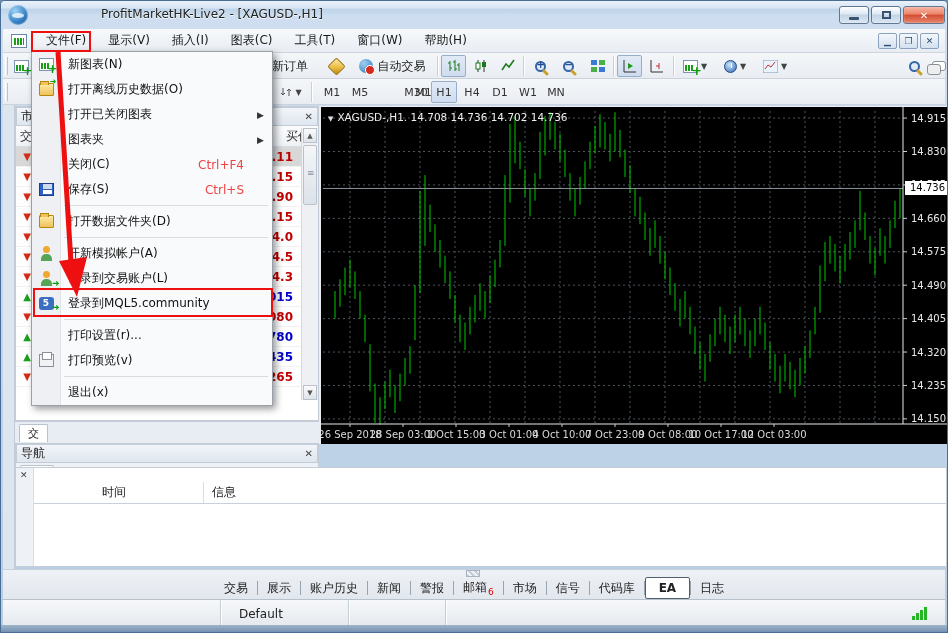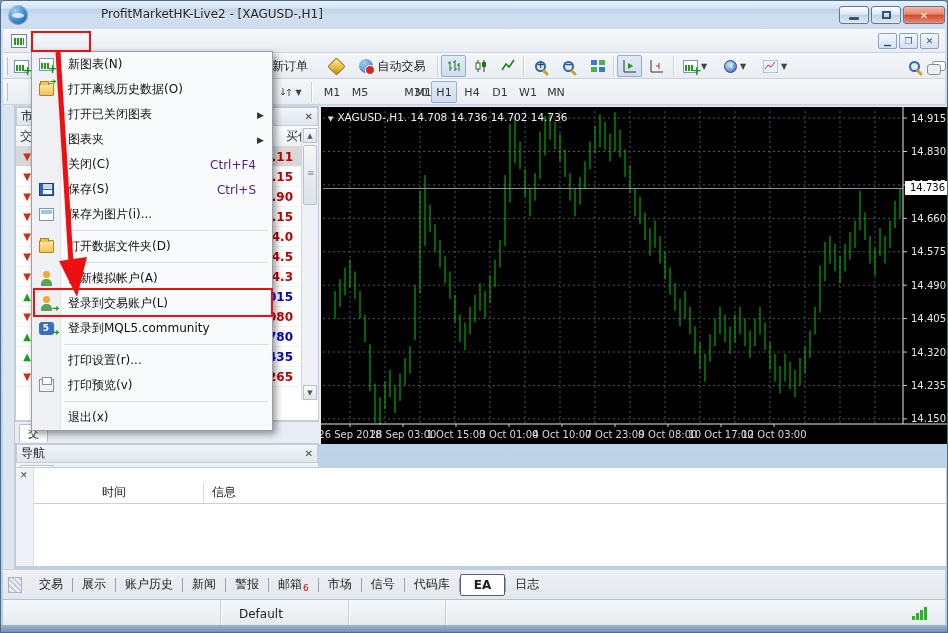--- a/index.html
+++ b/index.html
@@ -97,21 +97,21 @@
   
   .terminal{position:absolute;left:14px;top:466px;width:932px;height:100px;background:#fff;border:1px solid #c3ccd7;}
   .term-x{position:absolute;left:4px;top:2px;font-size:9px;font-weight:bold;color:#444;}
   .term-head{position:absolute;left:18px;right:0;top:14px;height:22px;border-bottom:1px solid #c9d0d8;display:flex;
     font-size:12px;color:#222;align-items:center;background:#fff;}
   .term-head .h1{width:170px;padding-left:68px;border-right:1px solid #d9dee4;height:100%;display:flex;align-items:center;}
   .term-head .h2{padding-left:8px;}
   .term-gutter{position:absolute;left:0;top:0;width:18px;bottom:0;background:#eef1f5;border-right:1px solid #d9dee4;}
   
   .btabs{position:absolute;left:2px;right:2px;top:568px;height:30px;background:linear-gradient(#eef1f5,#e2e7ee);
-    display:flex;align-items:center;border-top:1px solid #c9d0d8;}
+    display:flex;align-items:center;border-top:1px solid #c9d0d8;flex-direction:column;}
   .btab-grip{width:14px;height:16px;margin:0 8px 0 5px;border:1px solid #aab4c0;
     background:repeating-linear-gradient(45deg,#c7d0da 0 2px,#eef1f5 2px 4px);}
   .ttab{padding:2px 9px;color:#222;position:relative;}
   .ttab .badge{color:#e00000;font-size:9px;vertical-align:sub;margin-left:1px;}
   .ttab.active{background:#fff;border:1px solid #51606f;border-radius:2px;padding:3px 13px;font-weight:bold;}
   .tdiv{width:1px;height:14px;background:#9aa4b0;}
   
   .statusbar{position:absolute;left:2px;right:2px;top:598px;height:28px;background:linear-gradient(#f6f8fa,#e4e9ee);
     border-top:1px solid #b7c1cc;font-size:12px;color:#222;}
   .scell{position:absolute;top:0;height:100%;display:flex;align-items:center;padding-left:10px;border-right:1px solid #c5cdd5;box-shadow:1px 0 0 #fff;}
@@ -120,21 +120,21 @@
   .bottomframe{position:absolute;left:0;right:0;bottom:0;height:7px;background:linear-gradient(#9fb4cb,#7491b1);}
   
   .filemenu{position:absolute;left:30px;top:50px;width:242px;background:#f9fafb;border:1px solid #9aa0a8;
     box-shadow:3px 3px 7px rgba(0,0,0,.4);z-index:100;}
   .filemenu::before{content:"";position:absolute;left:0;top:0;bottom:0;width:28px;background:#eef0f3;border-right:1px solid #e0e3e7;}
   .mitem{position:relative;height:25px;display:flex;align-items:center;font-size:12px;color:#111;}
   .msep{height:7px;position:relative;}
   .msep::after{content:"";position:absolute;left:32px;right:4px;top:3px;border-top:1px solid #d8dbdf;}
   .micon{width:28px;display:flex;align-items:center;justify-content:center;flex:none;z-index:1;}
   .mlabel{padding-left:8px;}
-  .mshort{margin-left:auto;padding-right:16px;color:#4c1d95;}
+  .mshort{margin-left:auto;padding-right:28px;color:#ef4444;}
   .msub{margin-left:auto;padding-right:8px;font-size:9px;color:#333;}
   
   .mi{width:15px;height:13px;position:relative;display:inline-block;}
   .mi-chartplus{background:#fff;border:1px solid #7d94b5;}
   .mi-chartplus::before{content:"";position:absolute;left:1px;bottom:1px;width:9px;height:6px;
      background:linear-gradient(90deg,#19a019 2px,transparent 2px) 0 0/3px 100%;}
   .mi-chartplus::after{content:"+";position:absolute;right:-5px;bottom:-6px;color:#0a9c0a;font-weight:bold;font-size:12px;}
   .mi-folder{background:linear-gradient(#ffe9a8,#edc35a);border:1px solid #b8860b;border-radius:1px;}
   .mi-folder::before{content:"";position:absolute;left:0;top:-3px;width:7px;height:3px;background:#edc35a;border:1px solid #b8860b;border-bottom:none;}
   .mi-folder.arrow::after{content:"➜";position:absolute;right:-4px;top:-7px;color:#0a9c0a;font-size:8px;font-weight:bold;}
@@ -170,20 +170,29 @@
         <span class="glyph-line"></span>
       </div>
     <div class="wbtn max">
         <span class="glyph-box"></span>
       </div>
     <div class="wbtn cls">✕</div>
   </div>
 
   <div class="menubar">
     <div class="child-icon"></div>
+    <div id="menubar-items" style="display:flex;">
+        <span class="tmenu">文件(F)</span>
+        <span class="tmenu">显示(V)</span>
+        <span class="tmenu">插入(I)</span>
+        <span class="tmenu">图表(C)</span>
+        <span class="tmenu">工具(T)</span>
+        <span class="tmenu">窗口(W)</span>
+        <span class="tmenu">帮助(H)</span>
+      </div>
     <div class="child-ctrls">
       <div class="cbtn">▁</div>
       <div class="cbtn">❐</div>
       <div class="cbtn">✕</div>
     </div>
   </div>
 
   <div class="toolbar tb1">
     <div class="grip"></div>
     <div class="tbtn" style="left:6px;width:24px">
@@ -637,26 +646,20 @@
         <span class="mlabel">关闭(C)</span>
         <span class="mshort">Ctrl+F4</span>
       </div>
       <div class="mitem">
         <span class="micon">
           <span class="mi mi-save"></span>
         </span>
         <span class="mlabel">保存(S)</span>
         <span class="mshort">Ctrl+S</span>
       </div>
-      <div class="mitem">
-        <span class="micon">
-          <span class="mi mi-pic"></span>
-        </span>
-        <span class="mlabel">保存为图片(i)...</span>
-      </div>
       <div class="msep"></div>
       <div class="mitem">
         <span class="micon">
           <span class="mi mi-folder"></span>
         </span>
         <span class="mlabel">打开数据文件夹(D)</span>
       </div>
       <div class="msep"></div>
       <div class="mitem">
         <span class="micon">

